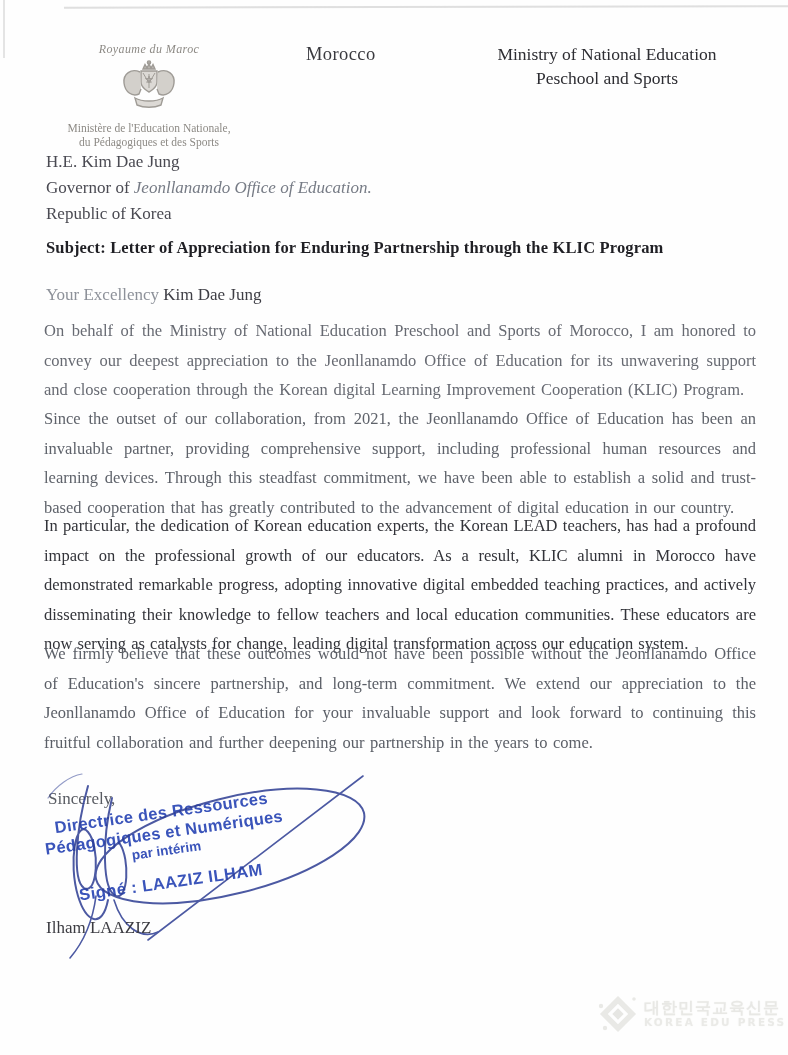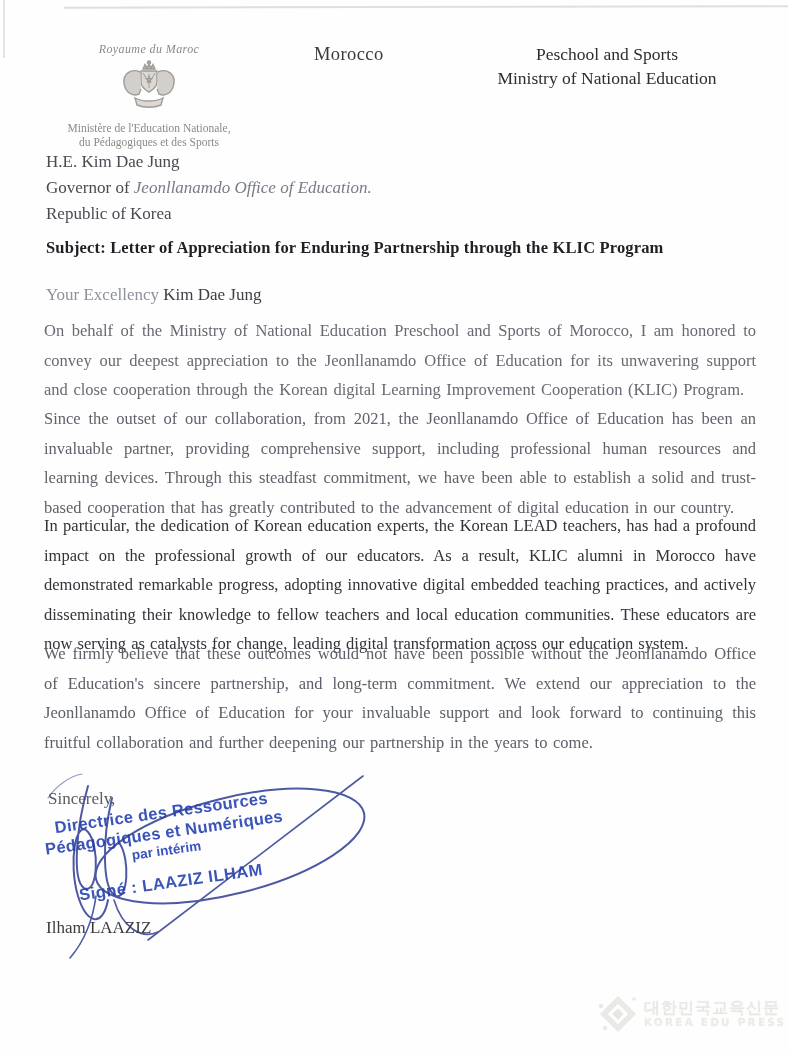--- a/index.html
+++ b/index.html
@@ -13,21 +13,21 @@
   }
   
   .scan-line-top{position:absolute;left:64px;top:6px;width:724px;height:2px;background:#c4c4c4;opacity:.55;transform:rotate(-.12deg);}
   .scan-tick-left{position:absolute;left:3px;top:0;width:2px;height:58px;background:#d8d8d8;opacity:.7;}
 
   
   .arms-block{position:absolute;left:58px;top:42px;width:182px;text-align:center;color:#8d8a85;}
   .kingdom{font-size:12px;letter-spacing:.4px;font-style:italic;}
   .emblem{margin:2px auto 1px;display:block;}
   .ministry-fr{font-size:11.5px;line-height:14px;margin-top:10px;}
-  .country{position:absolute;left:314px;top:44px;font-size:18.5px;color:#39393e;letter-spacing:.4px;}
+  .country{position:absolute;left:306px;top:44px;font-size:18.5px;color:#39393e;letter-spacing:.4px;}
   .ministry-en{position:absolute;left:452px;top:42px;width:310px;text-align:center;font-size:17.5px;line-height:24px;color:#2d2d32;}
 
   
   .recipient{position:absolute;left:46px;top:149px;font-size:17px;line-height:26px;color:#4a4a52;}
   .recipient .office{color:#767b85;font-style:italic;}
   .subject{position:absolute;left:46px;top:238px;width:712px;font-size:16.5px;font-weight:bold;color:#1f1f24;letter-spacing:.15px;}
   .salutation{position:absolute;left:46px;top:285px;font-size:17px;}
   .salutation .prefix{color:#8d9199;}
   .salutation .name{color:#3e3e45;}
   .para{position:absolute;left:44px;width:712px;text-align:justify;font-size:16.5px;line-height:29.6px;word-spacing:1.5px;}
@@ -85,22 +85,22 @@
         <path d="M19,39 C26,43 40,43 47,39 L45,46 C38,49 28,49 21,46 Z" fill="#d9d6d1"></path>
       </g>
     </svg>
     <div class="ministry-fr">
       <div>Ministère de l'Education Nationale,</div>
       <div>du Pédagogiques et des Sports</div>
     </div>
   </div>
   <div class="country">Morocco</div>
   <div class="ministry-en">
+    <div>Ministry of National Education</div>
     <div>Peschool and Sports</div>
-    <div>Ministry of National Education</div>
   </div>
 
   <div class="recipient">
     <div>H.E. Kim Dae Jung</div>
     <div><span>Governor of </span><span class="office">Jeonllanamdo Office of Education.</span></div>
     <div>Republic of Korea</div>
   </div>
 
   <div class="subject">Subject: Letter of Appreciation for Enduring Partnership through the KLIC Program</div>
 

